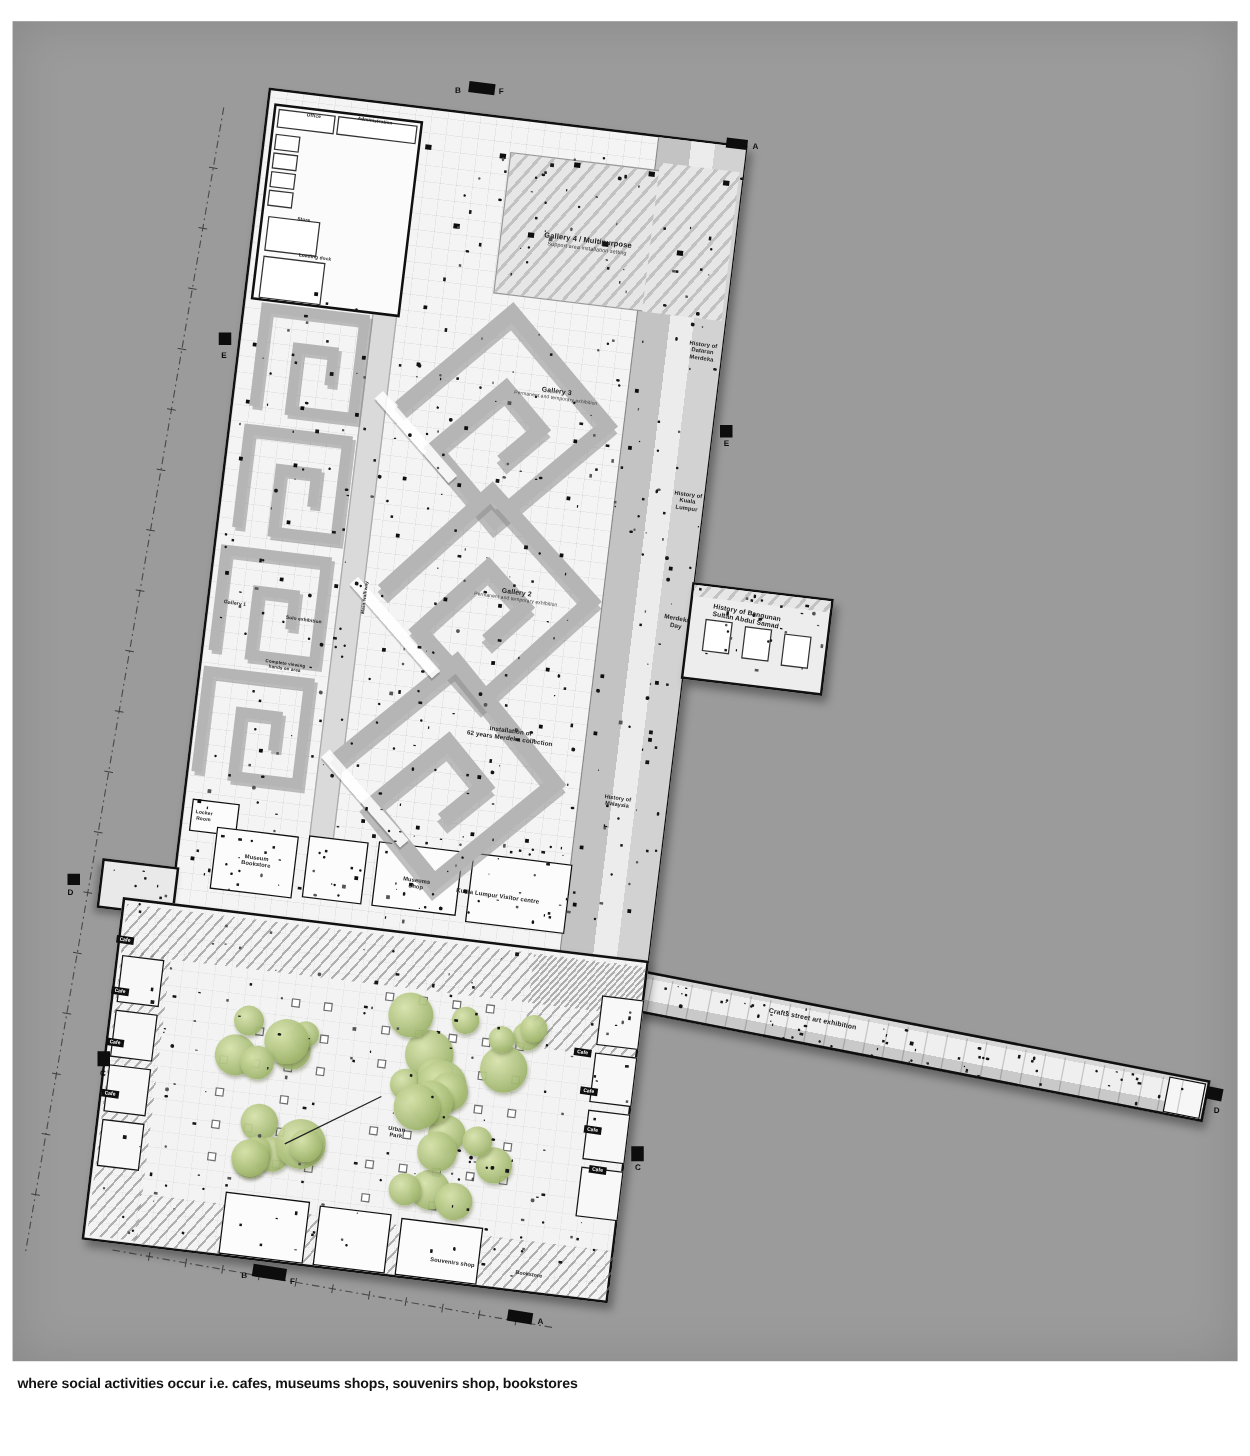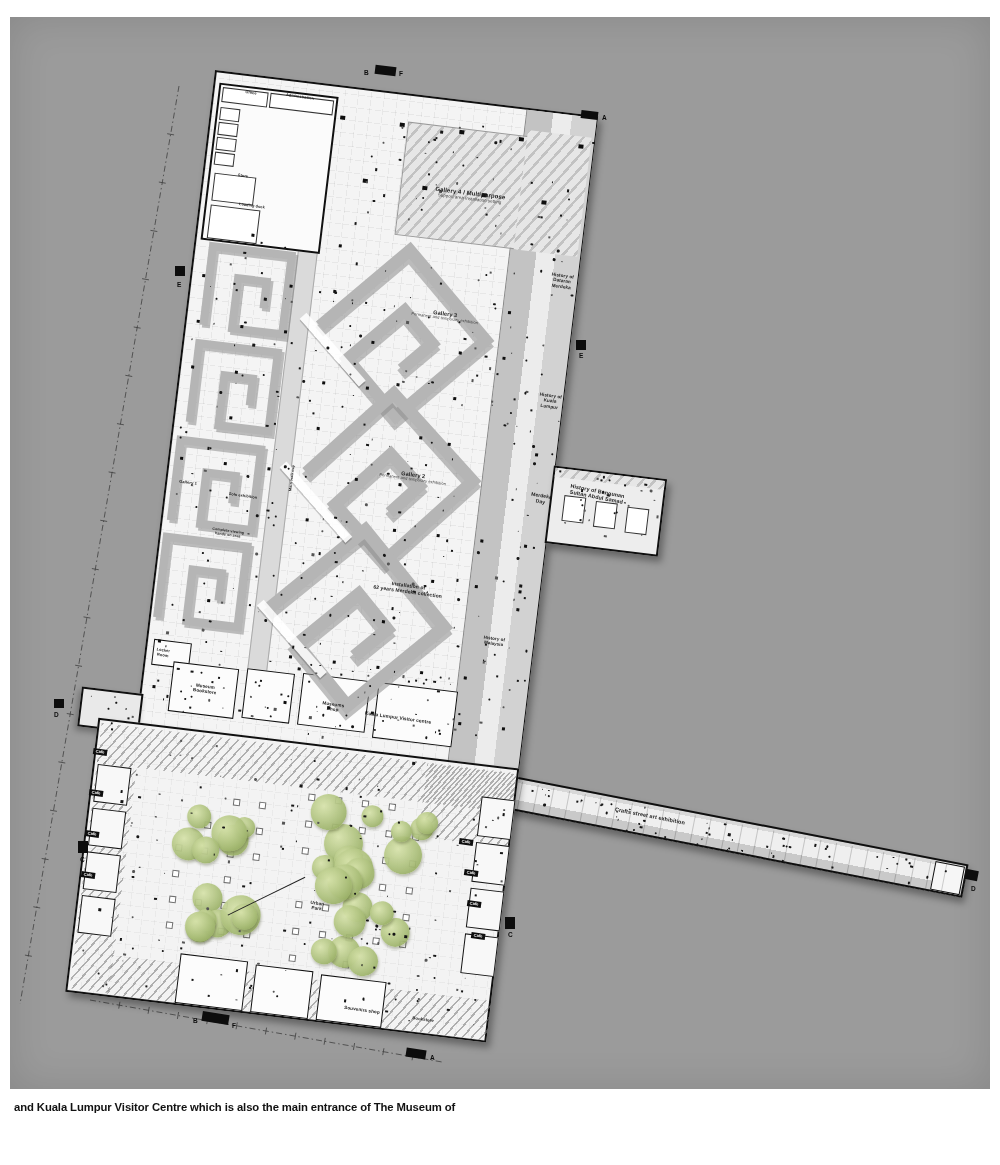--- a/index.html
+++ b/index.html
@@ -1070,15 +1070,15 @@
       <div class="mletter" style="left: 54px; top: 711px;">D</div>
       <div class="mletter" style="left: 971px; top: 885px;">D</div>
       <div class="mletter" style="left: 80px; top: 856px;">C</div>
       <div class="mletter" style="left: 508px; top: 931px;">C</div>
       <div class="mletter" style="left: 193px; top: 1017px;">B</div>
       <div class="mletter" style="left: 232px; top: 1022px;">F</div>
       <div class="mletter" style="left: 430px; top: 1054px;">A</div>
     </div>
 
   <div id="caption">
-      <div>and Kuala Lumpur Visitor Centre which is also the main entrance of The Museum of</div>
+      <div>where social activities occur i.e. cafes, museums shops, souvenirs shop, bookstores</div>
     </div>
 </div>
 
 </body></html>

